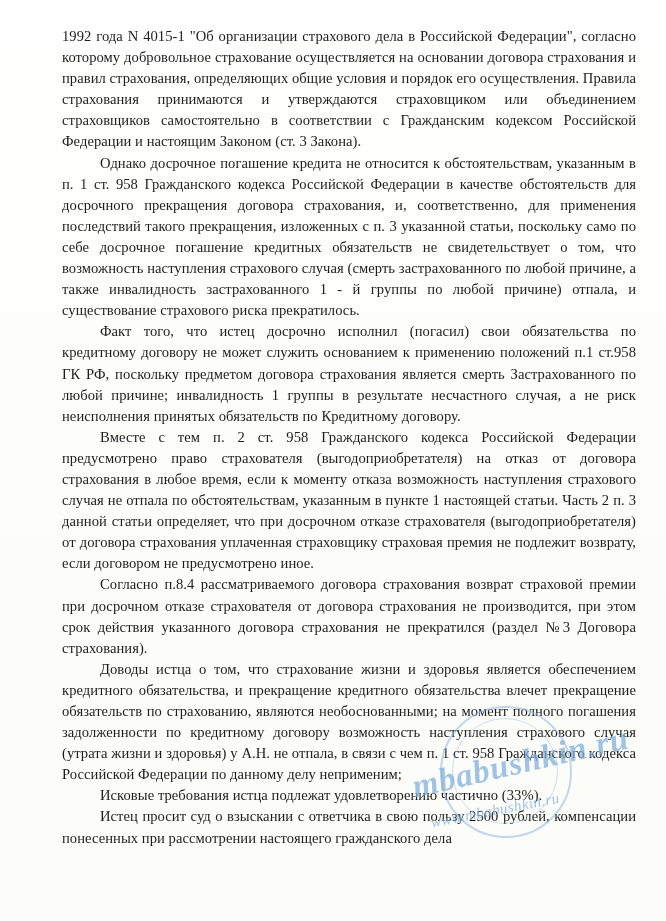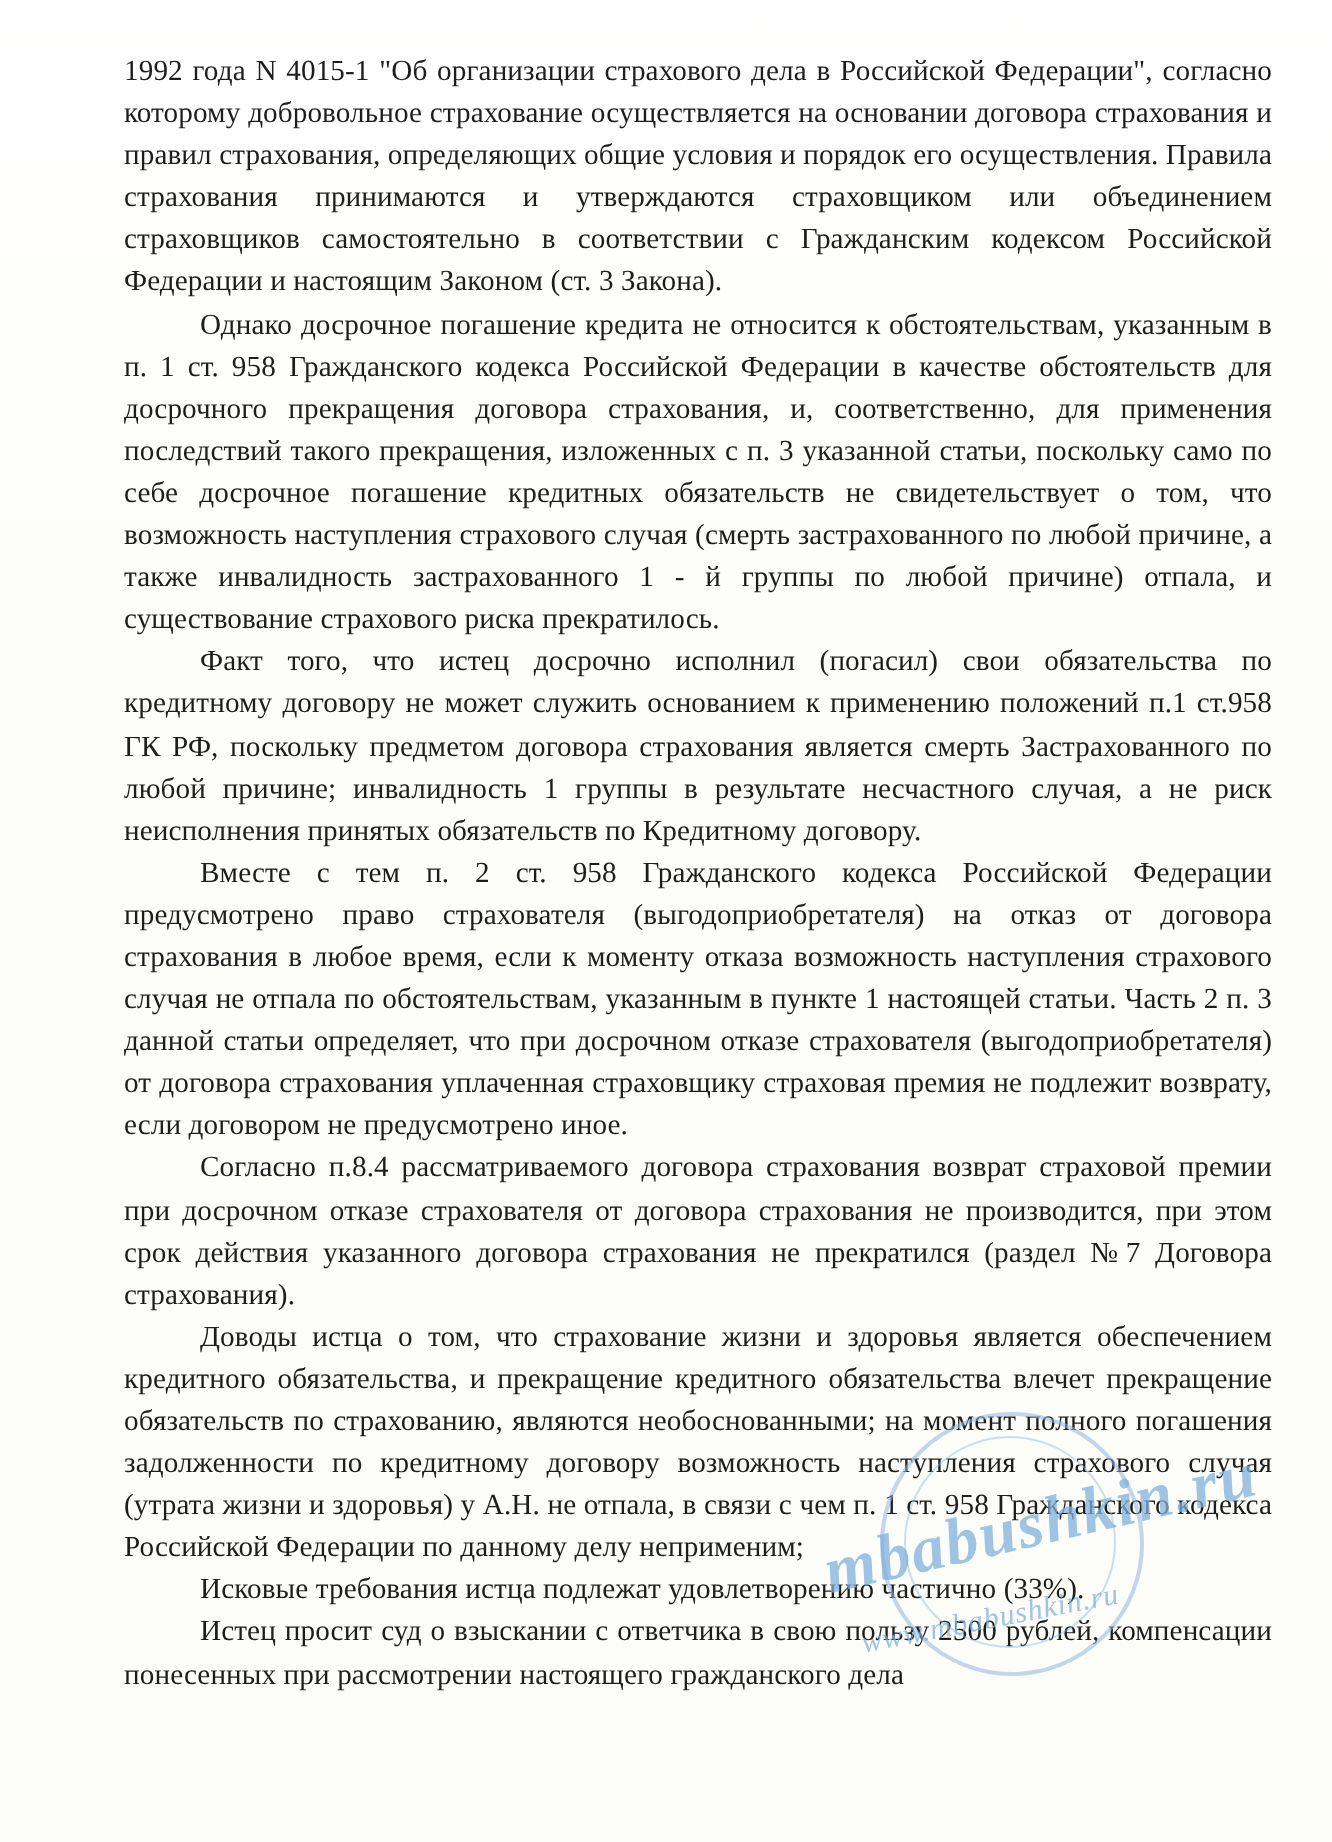--- a/index.html
+++ b/index.html
@@ -103,21 +103,21 @@
 </head>
 <body>
 
 <div id="page">
 
   <div id="text-body">
     <p>1992 года N 4015-1 "Об организации страхового дела в Российской Федерации", согласно которому добровольное страхование осуществляется на основании договора страхования и правил страхования, определяющих общие условия и порядок его осуществления. Правила страхования принимаются и утверждаются страховщиком или объединением страховщиков самостоятельно в соответствии с Гражданским кодексом Российской Федерации и настоящим Законом (ст. 3 Закона).</p>
     <p class="indent">Однако досрочное погашение кредита не относится к обстоятельствам, указанным в п. 1 ст. 958 Гражданского кодекса Российской Федерации в качестве обстоятельств для досрочного прекращения договора страхования, и, соответственно, для применения последствий такого прекращения, изложенных с п. 3 указанной статьи, поскольку само по себе досрочное погашение кредитных обязательств не свидетельствует о том, что возможность наступления страхового случая (смерть застрахованного по любой причине, а также инвалидность застрахованного 1 - й группы по любой причине) отпала, и существование страхового риска прекратилось.</p>
     <p class="indent">Факт того, что истец досрочно исполнил (погасил) свои обязательства по кредитному договору не может служить основанием к применению положений п.1 ст.958 ГК РФ, поскольку предметом договора страхования является смерть Застрахованного по любой причине; инвалидность 1 группы в результате несчастного случая, а не риск неисполнения принятых обязательств по Кредитному договору.</p>
     <p class="indent">Вместе с тем п. 2 ст. 958 Гражданского кодекса Российской Федерации предусмотрено право страхователя (выгодоприобретателя) на отказ от договора страхования в любое время, если к моменту отказа возможность наступления страхового случая не отпала по обстоятельствам, указанным в пункте 1 настоящей статьи. Часть 2 п. 3 данной статьи определяет, что при досрочном отказе страхователя (выгодоприобретателя) от договора страхования уплаченная страховщику страховая премия не подлежит возврату, если договором не предусмотрено иное.</p>
-    <p class="indent">Согласно п.8.4 рассматриваемого договора страхования возврат страховой премии при досрочном отказе страхователя от договора страхования не производится, при этом срок действия указанного договора страхования не прекратился (раздел №7 Договора страхования).</p>
+    <p class="indent">Согласно п.8.4 рассматриваемого договора страхования возврат страховой премии при досрочном отказе страхователя от договора страхования не производится, при этом срок действия указанного договора страхования не прекратился (раздел №3 Договора страхования).</p>
     <p class="indent">Доводы истца о том, что страхование жизни и здоровья является обеспечением кредитного обязательства, и прекращение кредитного обязательства влечет прекращение обязательств по страхованию, являются необоснованными; на момент полного погашения задолженности по кредитному договору возможность наступления страхового случая (утрата жизни и здоровья) у А.Н. не отпала, в связи с чем п. 1 ст. 958 Гражданского кодекса Российской Федерации по данному делу неприменим;</p>
     <p class="indent">Исковые требования истца подлежат удовлетворению частично (33%).</p>
     <p class="indent">Истец просит суд о взыскании с ответчика в свою пользу 2500 рублей, компенсации понесенных при рассмотрении настоящего гражданского дела</p>
   </div>
 
   <div id="watermark">
     <div class="stamp-ring"></div>
     <div class="stamp-ring inner"></div>
     <div class="wm-text wm-main">mbabushkin.ru</div>
     <div class="wm-text wm-sub">www.mbabushkin.ru</div>

